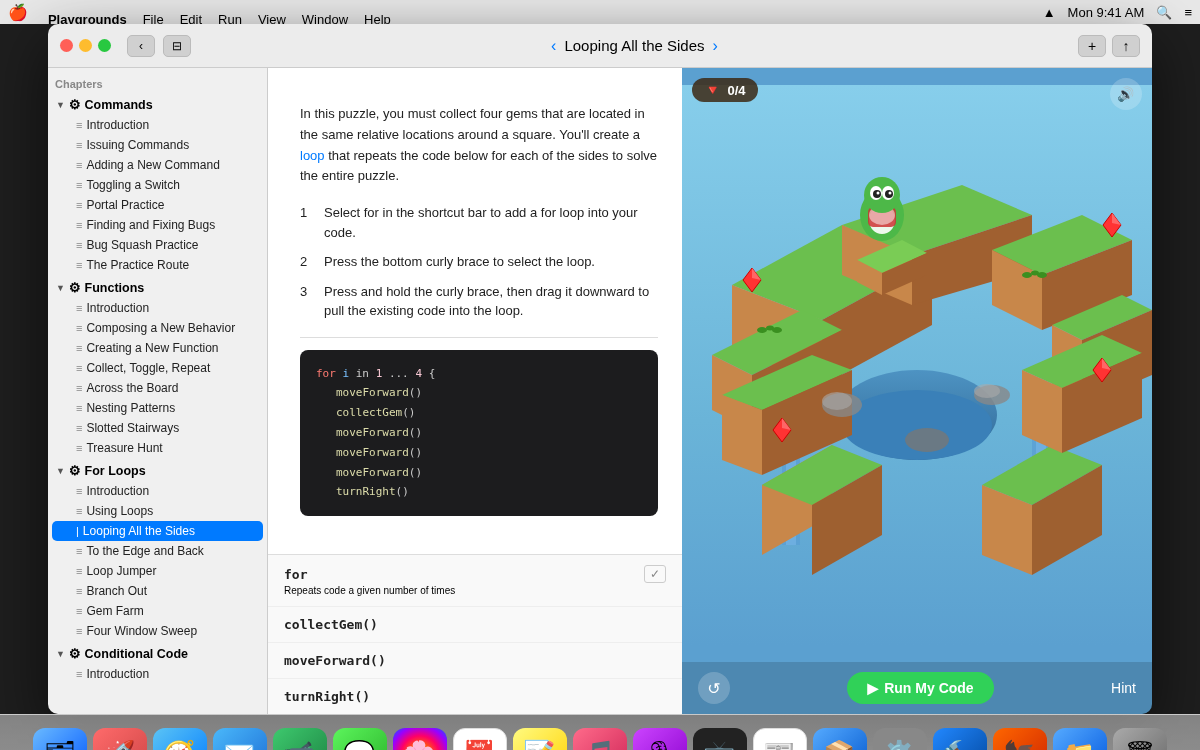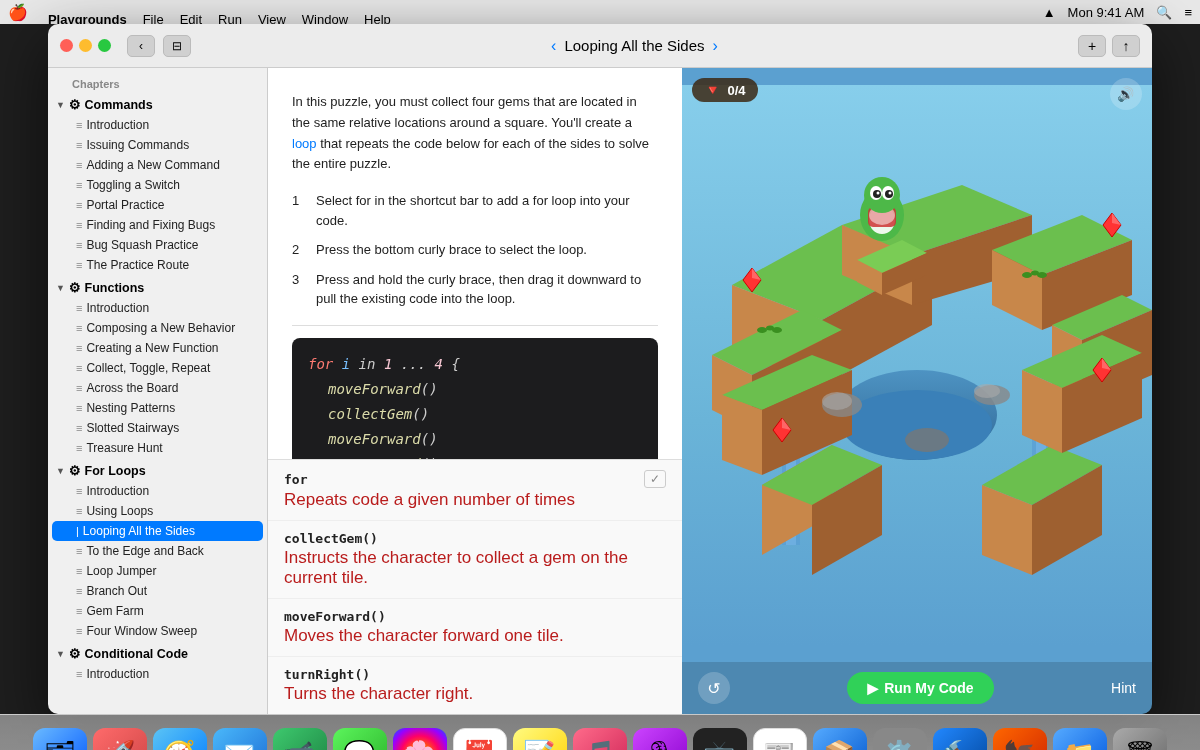--- a/index.html
+++ b/index.html
@@ -127,21 +127,21 @@
       flex-shrink: 0;
       padding-bottom: 8px;
     }
     .sidebar::-webkit-scrollbar { width: 6px; }
     .sidebar::-webkit-scrollbar-thumb { background: #bbb; border-radius: 3px; }
 
     .sidebar-section-header {
       font-size: 11px;
       font-weight: 600;
       color: #888;
-      padding: 10px 24px 4px;
+      padding: 10px 7px 4px;
       text-transform: none;
     }
     .sidebar-group {
       margin-bottom: 2px;
     }
     .sidebar-group-header {
       display: flex;
       align-items: center;
       padding: 3px 8px;
       font-size: 12.5px;
@@ -184,21 +184,22 @@
       flex: 1;
       background: white;
       display: flex;
       flex-direction: column;
       overflow: hidden;
     }
 
     .content-scroll {
       flex: 1;
       overflow-y: auto;
-      padding: 24px 24px;
+      padding: 36px 24px;
+      margin-left: 8px;
     }
     .content-scroll::-webkit-scrollbar { width: 6px; }
     .content-scroll::-webkit-scrollbar-thumb { background: #ccc; border-radius: 3px; }
 
     .puzzle-intro {
       font-size: 13px;
       line-height: 1.6;
       color: #222;
       margin-bottom: 16px;
     }
@@ -228,24 +229,23 @@
       border-top: 1px solid #ddd;
       margin: 12px 0;
     }
 
     
     .code-block {
       background: #1c1c1e;
       border-radius: 8px;
       padding: 14px 16px;
       font-family: 'SF Mono', 'Menlo', monospace;
-      font-size: 14px;
+      font-size: 11px;
       line-height: 1.8;
       margin-bottom: 16px;
-      font-style: italic;
     }
     .code-line { display: block; }
     .kw2 { color: #ff7b72; }
     .var { color: #79c0ff; }
     .num { color: #f8c8d4; }
     .fn { color: #dcdcaa; }
     .paren { color: #ccc; }
     .indent { padding-left: 20px; }
 
     
@@ -265,22 +265,22 @@
       align-items: center;
       justify-content: space-between;
     }
     .api-name {
       font-family: 'SF Mono', 'Menlo', monospace;
       font-size: 13px;
       font-weight: 600;
       color: #222;
     }
     .api-desc {
-      font-size: 17px;
-      color: #b91c1c;
+      font-size: 10px;
+      color: #000000;
       margin-top: 2px;
     }
     .api-chevron {
       font-size: 12px;
       color: #888;
       border: 1px solid #ccc;
       border-radius: 3px;
       padding: 1px 5px;
     }
 
@@ -646,33 +646,30 @@
           <div class="api-item-header">
             <span class="api-name">for</span>
             <span class="api-chevron">✓</span>
           </div>
           <div class="api-desc">Repeats code a given number of times</div>
         </div>
         <div class="api-item">
           <div class="api-item-header">
             <span class="api-name">collectGem()</span>
           </div>
-          <div class="api-desc">Instructs the character to collect a gem on the current tile.</div>
         </div>
         <div class="api-item">
           <div class="api-item-header">
             <span class="api-name">moveForward()</span>
           </div>
-          <div class="api-desc">Moves the character forward one tile.</div>
         </div>
         <div class="api-item">
           <div class="api-item-header">
             <span class="api-name">turnRight()</span>
           </div>
-          <div class="api-desc">Turns the character right.</div>
         </div>
       </div>
     </div>
 
     <div class="game-panel">
       <div class="game-area">
         
         <svg class="game-svg" viewBox="0 0 470 560" xmlns="http://www.w3.org/2000/svg">
 
           <defs>

